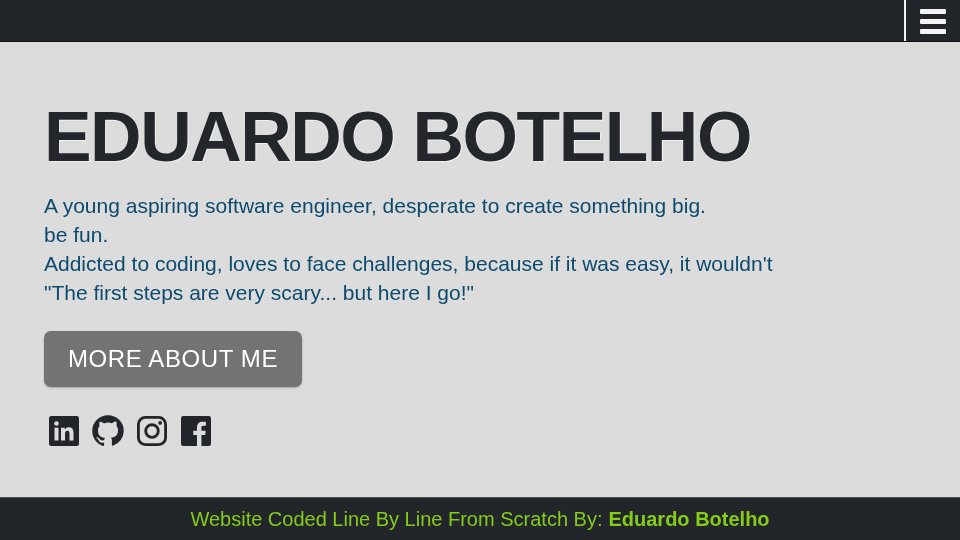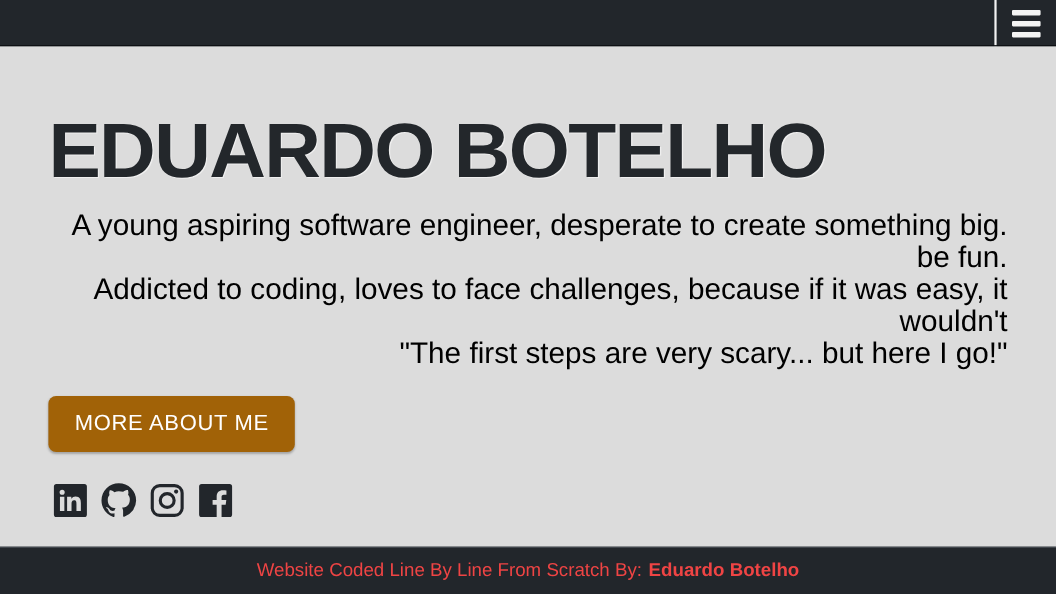--- a/index.html
+++ b/index.html
@@ -82,42 +82,41 @@
     letter-spacing: -1.5px;
     color: #23272b;
     text-shadow: 1px 1px 0 rgba(255,255,255,0.55);
     white-space: nowrap;
     transform: scaleX(1.02);
     transform-origin: left center;
     margin-bottom: 20px;
   }
 
   .hero-desc {
-    font-size: 27px;
+    font-size: 21px;
     line-height: 29px;
-    color: #000000;
+    color: #0c4a6e;
     font-weight: 400;
     max-width: 900px;
     margin-bottom: 24px;
-    text-align: right;
   }
   .hero-desc .line { display: block; }
 
   .cta-button {
     display: inline-flex;
     align-items: center;
     justify-content: center;
     align-self: flex-start;
-    background: #a16207;
+    background: #737373;
     color: #ffffff;
     border: none;
     border-radius: 7px;
     padding: 14px 24px;
     font-family: "Liberation Sans", sans-serif;
-    font-size: 20px;
+    font-size: 24px;
     font-weight: 400;
     letter-spacing: 0.6px;
     cursor: pointer;
     margin-bottom: 24px;
     box-shadow: 0 1px 2px rgba(0,0,0,0.25);
   }
 
   .socials {
     display: flex;
     align-items: center;
@@ -132,25 +131,25 @@
     cursor: pointer;
     color: #22262b;
   }
   .social-link svg { display: block; }
 
   
   .site-footer {
     flex: 0 0 auto;
     height: 43px;
     background: #22262b;
-    color: #ef4444;
-    display: flex;
-    align-items: center;
-    justify-content: center;
-    font-size: 17px;
+    color: #84cc16;
+    display: flex;
+    align-items: center;
+    justify-content: center;
+    font-size: 20px;
     border-top: 1px solid #4a4f55;
   }
   .site-footer .credit-name {
     font-weight: 700;
     margin-left: 6px;
   }
 </style>
 </head>
 <body>
 

